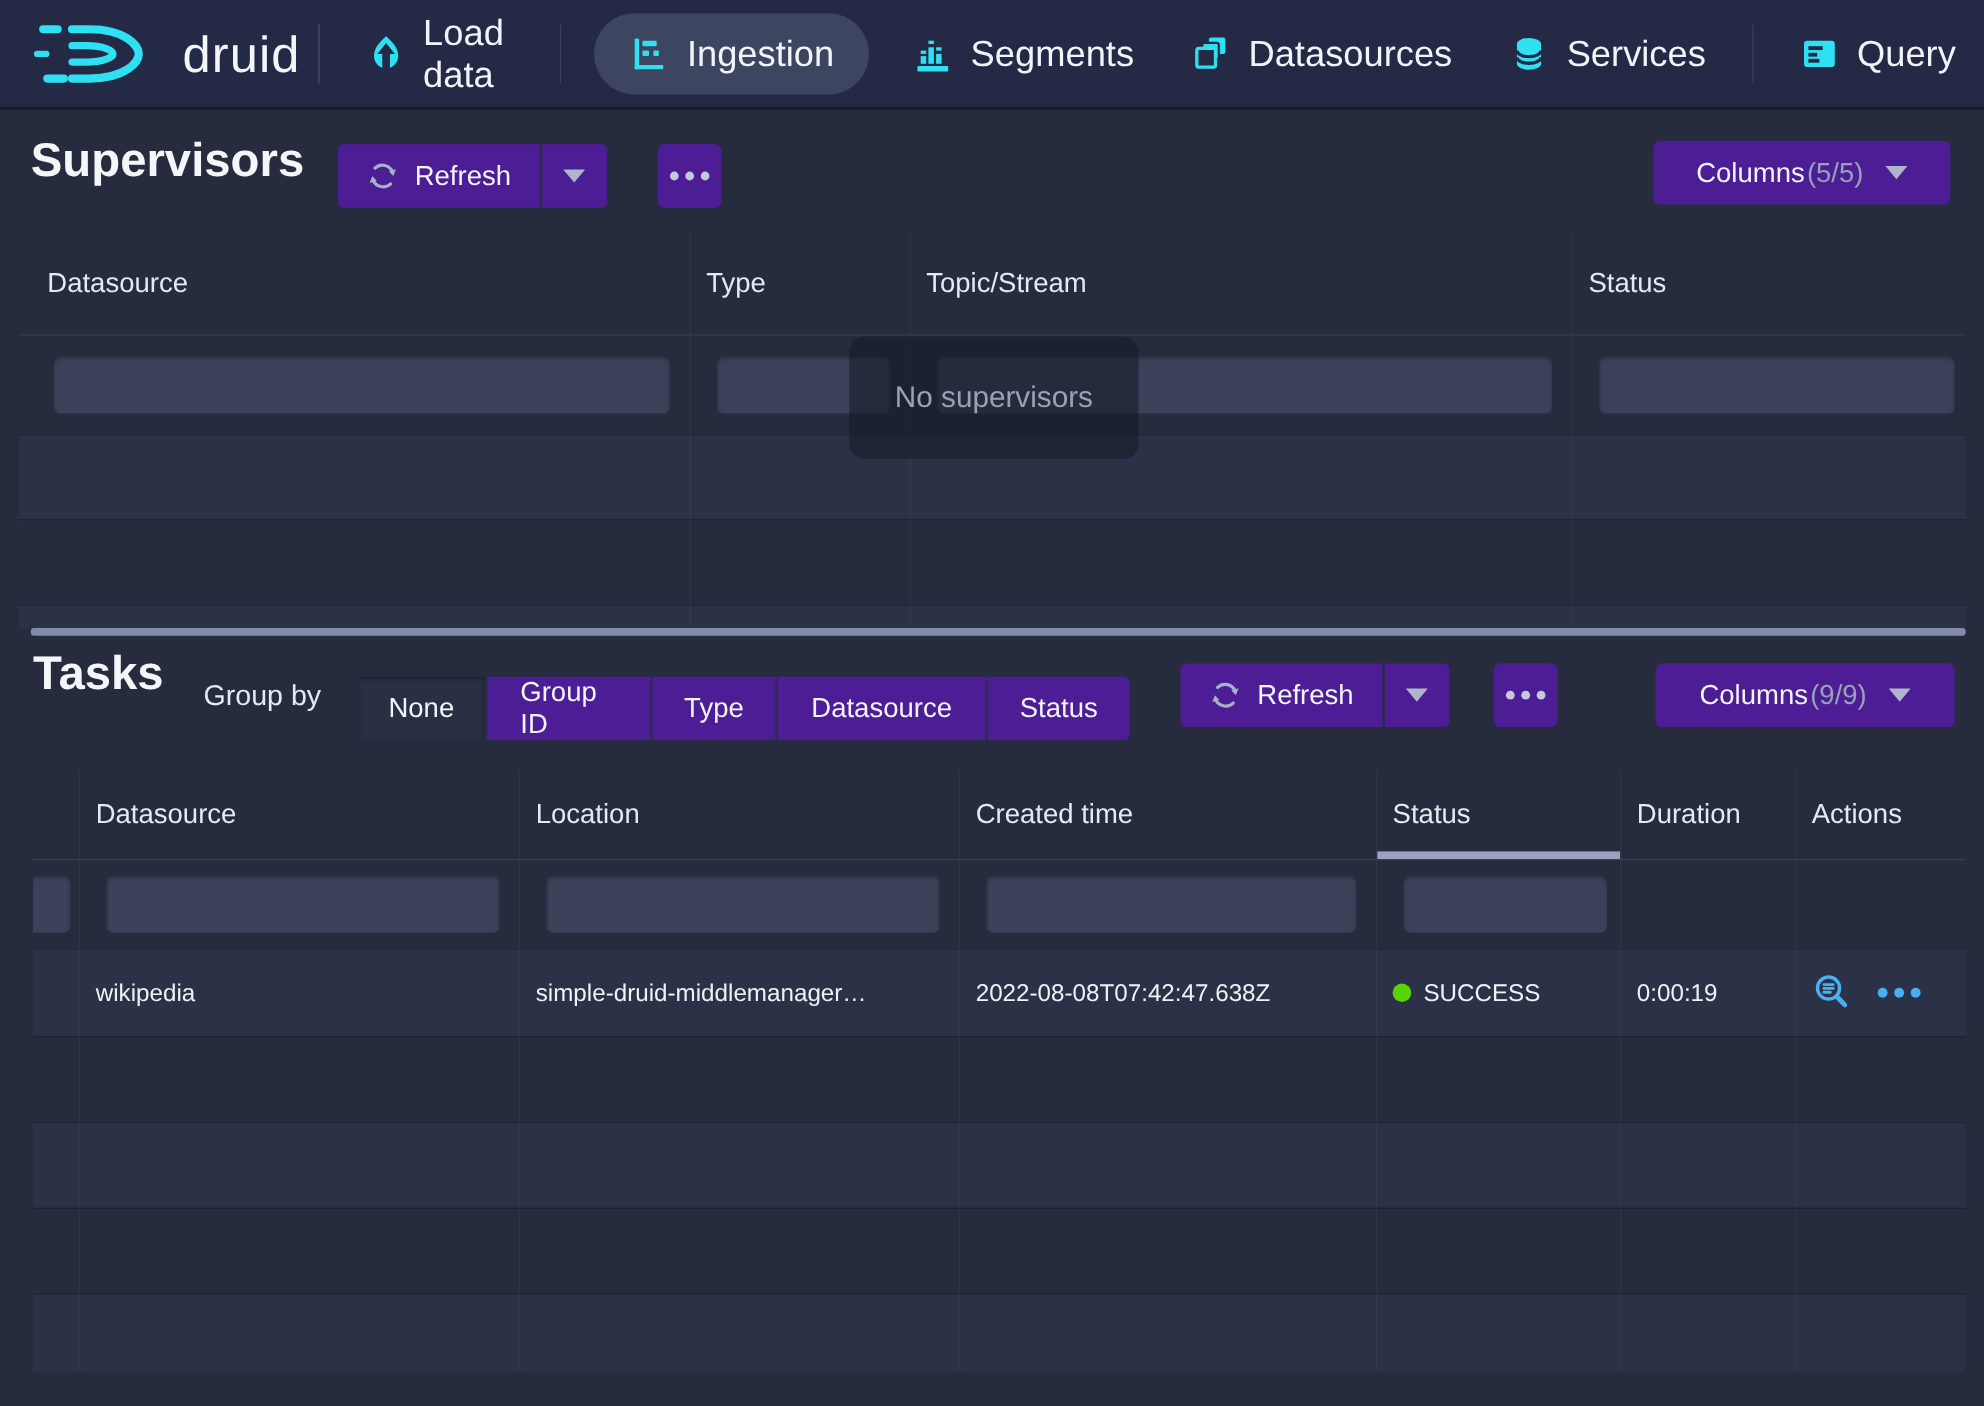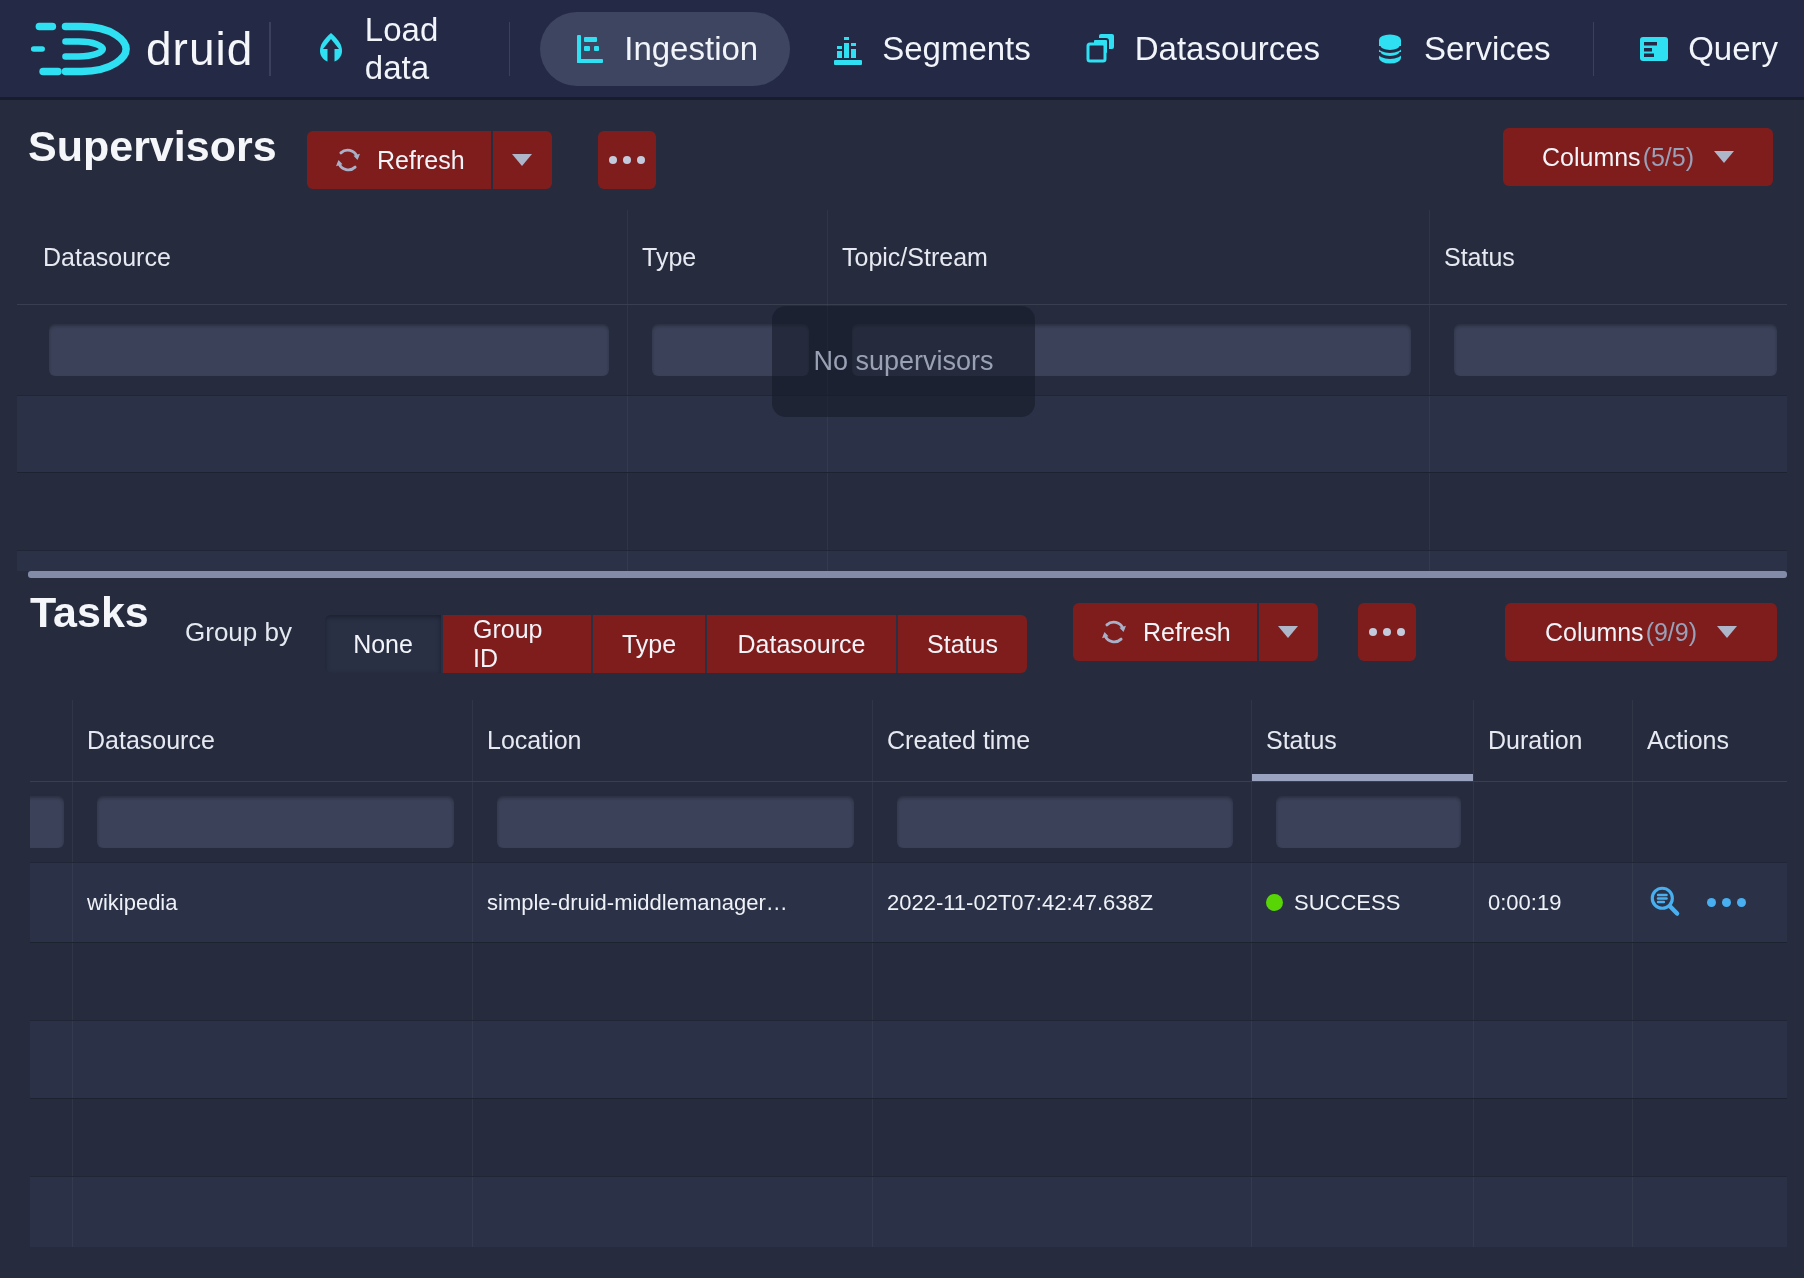--- a/index.html
+++ b/index.html
@@ -8,31 +8,31 @@
     background:#262c3e;
     font-family:"Liberation Sans","DejaVu Sans",sans-serif;
     color:#eef1f7;
     position:relative;
   }
   #app{position:absolute;inset:0;width:1804px;height:1278px;}
 
   
   .nav{position:absolute;top:0;left:0;right:0;height:100px;background:#242a46;
        border-bottom:3px solid #181d2e;display:flex;align-items:center;padding-left:30px;box-sizing:border-box;}
-  .logo{display:flex;align-items:center;gap:4px;cursor:pointer;}
+  .logo{display:flex;align-items:center;gap:24px;cursor:pointer;}
   .logo-text{font-size:46px;font-weight:400;color:#f4f6fa;letter-spacing:1px;}
   .nav-divider{width:2px;height:54px;background:#3b415c;margin:0 16px;}
   .nav-item{display:flex;align-items:center;gap:16px;padding:0 26px;height:100%;
             font-size:33px;color:#f1f4f9;cursor:pointer;}
   .nav-pill{background:#3e4560;border-radius:37px;height:74px;padding:0 32px;margin:0 14px;}
   .nav-icon{width:36px;height:36px;flex:0 0 auto;}
 
   
   .sec-title{position:absolute;font-size:43px;font-weight:700;color:#f4f6fa;}
-  .btn{background:#7f1d1d;border-radius:6px;color:#f2f4f9;display:flex;align-items:center;
+  .btn{background:#4c1d95;border-radius:6px;color:#f2f4f9;display:flex;align-items:center;
        justify-content:center;font-size:25px;cursor:pointer;box-sizing:border-box;}
   .btn-group{position:absolute;display:flex;border-radius:6px;overflow:hidden;}
   .btn-group .btn{border-radius:0;}
   .btn-main{padding:0 26px;gap:14px;}
   .btn-caret{width:61px;border-left:2px solid #272d41;}
   .caret{width:0;height:0;border-left:10px solid transparent;border-right:10px solid transparent;
          border-top:12px solid #aeb6ca;}
   .dots{display:flex;gap:6px;align-items:center;}
   .dots i{width:8px;height:8px;border-radius:50%;background:#c3cadb;display:block;}
   .count{color:#99a1b8;margin-left:2px;}
@@ -322,21 +322,21 @@
           <input class="filter-input" style="margin-right: 12px;">
         </div>
       <div class="tcell"></div>
       <div class="tcell"></div>
     </div>
 
     <div class="trow row-light" style="grid-template-columns:43px 400px 400px 379px 222px 159px 154px;height:80px;">
       <div class="tcell"></div>
       <div class="tcell cell-text">wikipedia</div>
       <div class="tcell cell-text">simple-druid-middlemanager…</div>
-      <div class="tcell cell-text">2022-11-02T07:42:47.638Z</div>
+      <div class="tcell cell-text">2022-08-08T07:42:47.638Z</div>
       <div class="tcell cell-text">
         <span class="status-dot"></span>
         <span>SUCCESS</span>
       </div>
       <div class="tcell cell-text">0:00:19</div>
       <div class="tcell">
         <span class="icon-btn">
           <svg width="38" height="38" viewBox="0 0 36 36">
             <circle cx="14.5" cy="13.5" r="9.5" stroke="#48aff0" stroke-width="3" fill="none"></circle>
             <g stroke="#48aff0" stroke-width="2.4" stroke-linecap="round">

